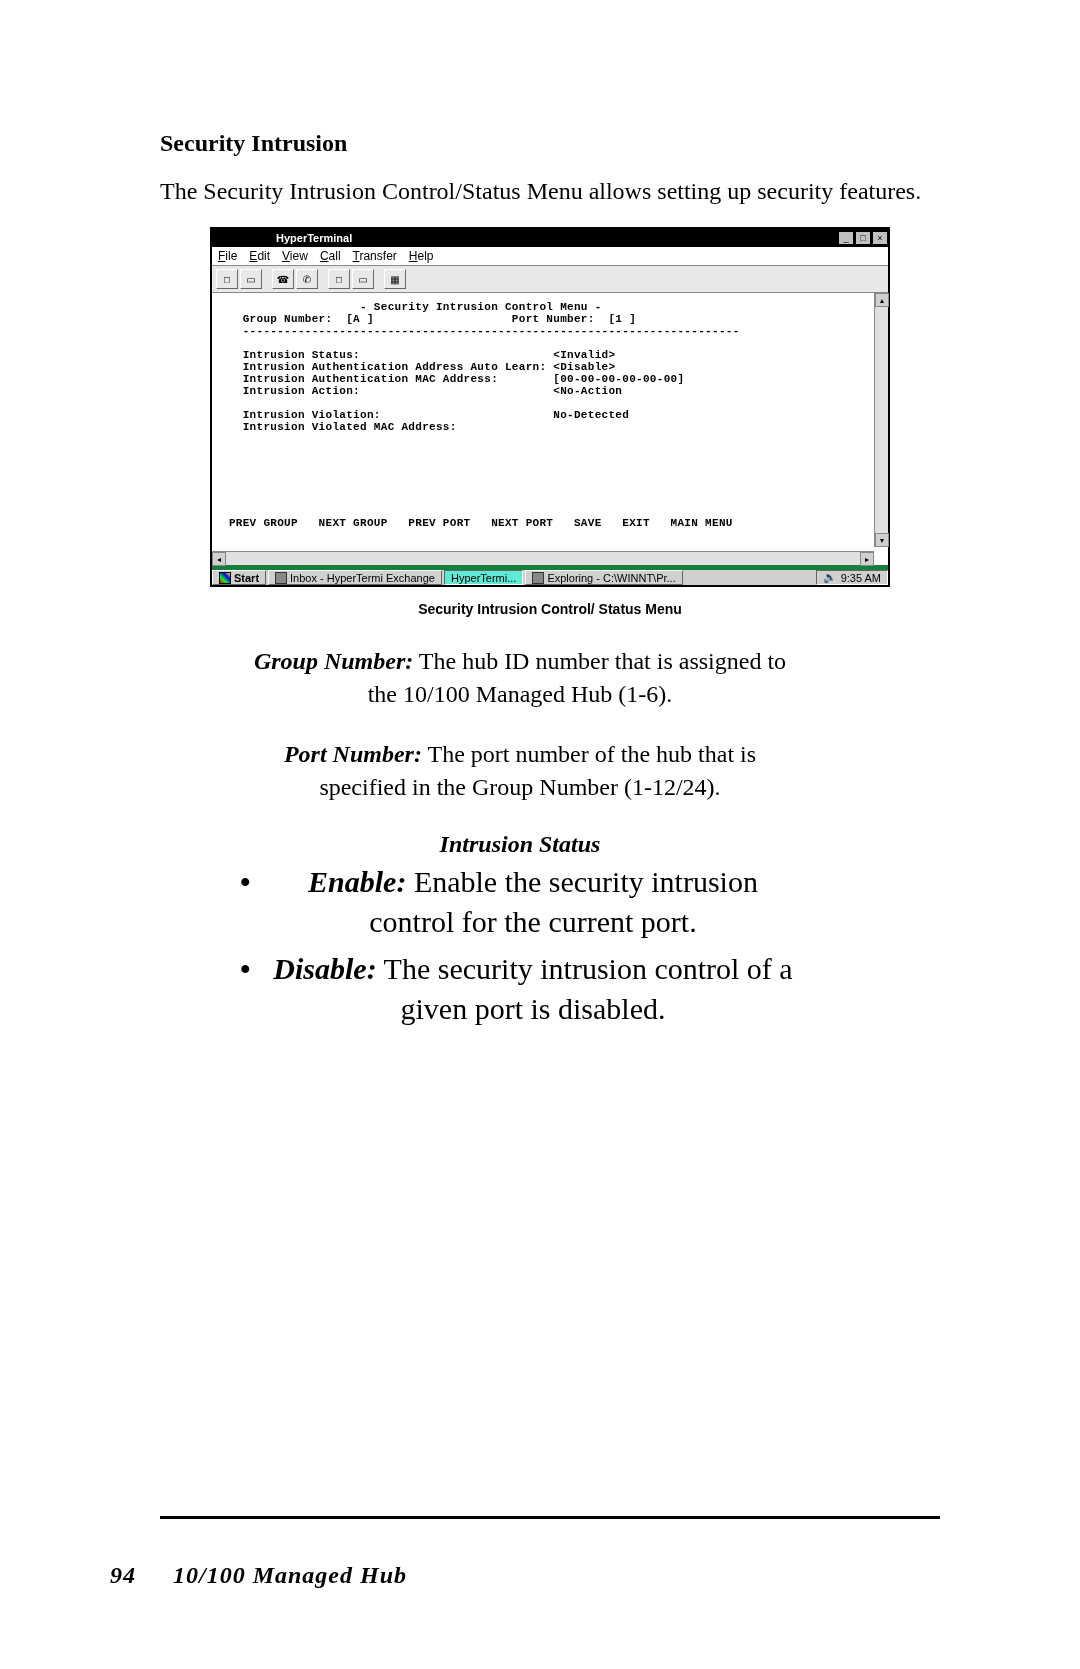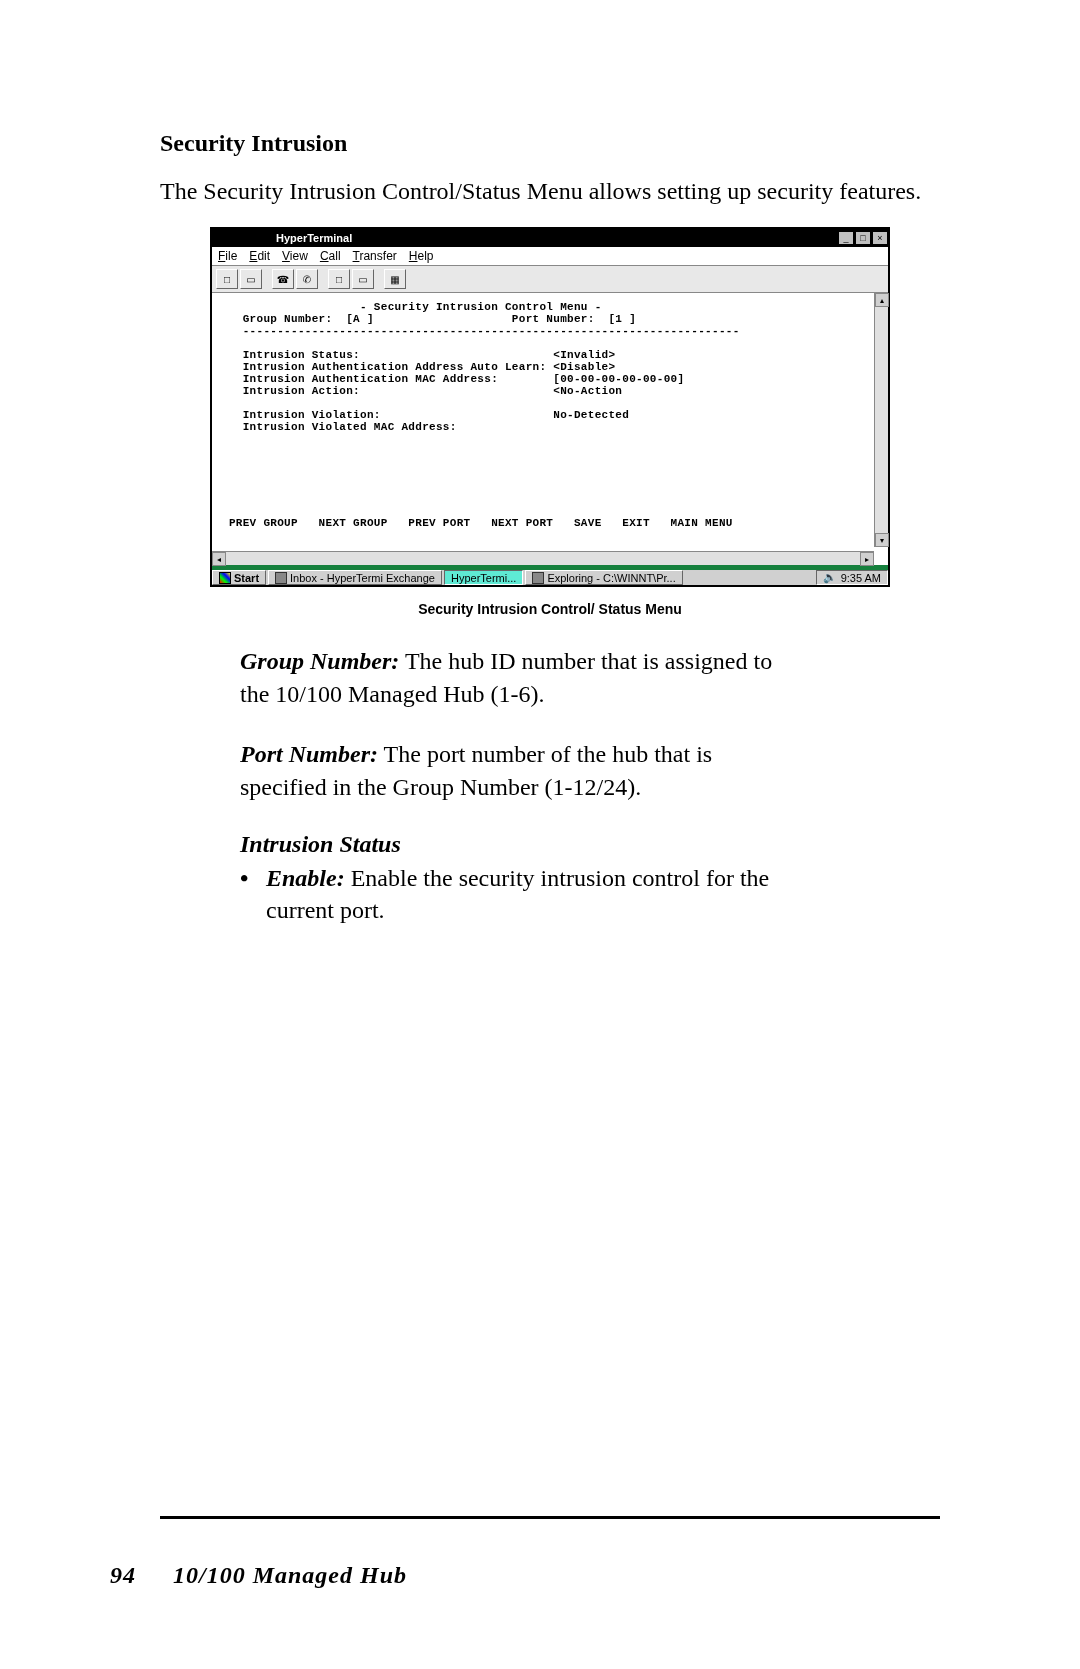--- a/index.html
+++ b/index.html
@@ -143,31 +143,32 @@
     margin: 8px 0 28px 0;
   }
   .body-text {
     font-size:24px;
     line-height:1.35;
     margin-bottom:28px;
   }
   .defs {
     margin-left:80px;
     width:560px;
+    text-align:center;
   }
   .def-para {
     font-size:24px;
     line-height:1.35;
     margin-bottom:28px;
   }
   .def-para .term { font-style:italic; font-weight:bold; }
   .subhead { font-style:italic; font-weight:bold; font-size:24px; margin-bottom:4px; }
   ul.bullets { list-style:none; padding:0; margin:0 0 0 0; }
   ul.bullets li {
-    font-size:24px; line-height:1.35;
+    font-size:30px; line-height:1.35;
     padding-left:26px; position:relative;
     margin-bottom:6px;
   }
   ul.bullets li::before {
     content:"•"; position:absolute; left:0; top:0;
     font-weight:bold;
   }
   ul.bullets .bullet-term { font-style:italic; font-weight:bold; }
   .footer-rule {
     position:absolute;
@@ -283,20 +284,23 @@
       <span class="term">Group Number:</span><span> The hub ID number that is assigned to the 10/100 Managed Hub (1-6).</span>
     </p>
     <p class="def-para">
       <span class="term">Port Number:</span><span> The port number of the hub that is specified in the Group Number (1-12/24).</span>
     </p>
     <p class="subhead">Intrusion Status</p>
     <ul class="bullets">
       <li>
         <span class="bullet-term">Enable:</span><span> Enable the security intrusion control for the current port.</span>
       </li>
+      <li>
+        <span class="bullet-term">Disable:</span><span> The security intrusion control of a given port is disabled.</span>
+      </li>
     </ul>
   </div>
 </div>
 
 <div class="footer-rule"></div>
 <div class="page-footer">
   <span class="pnum">94</span>
   <span>10/100 Managed Hub</span>
 </div>
 

